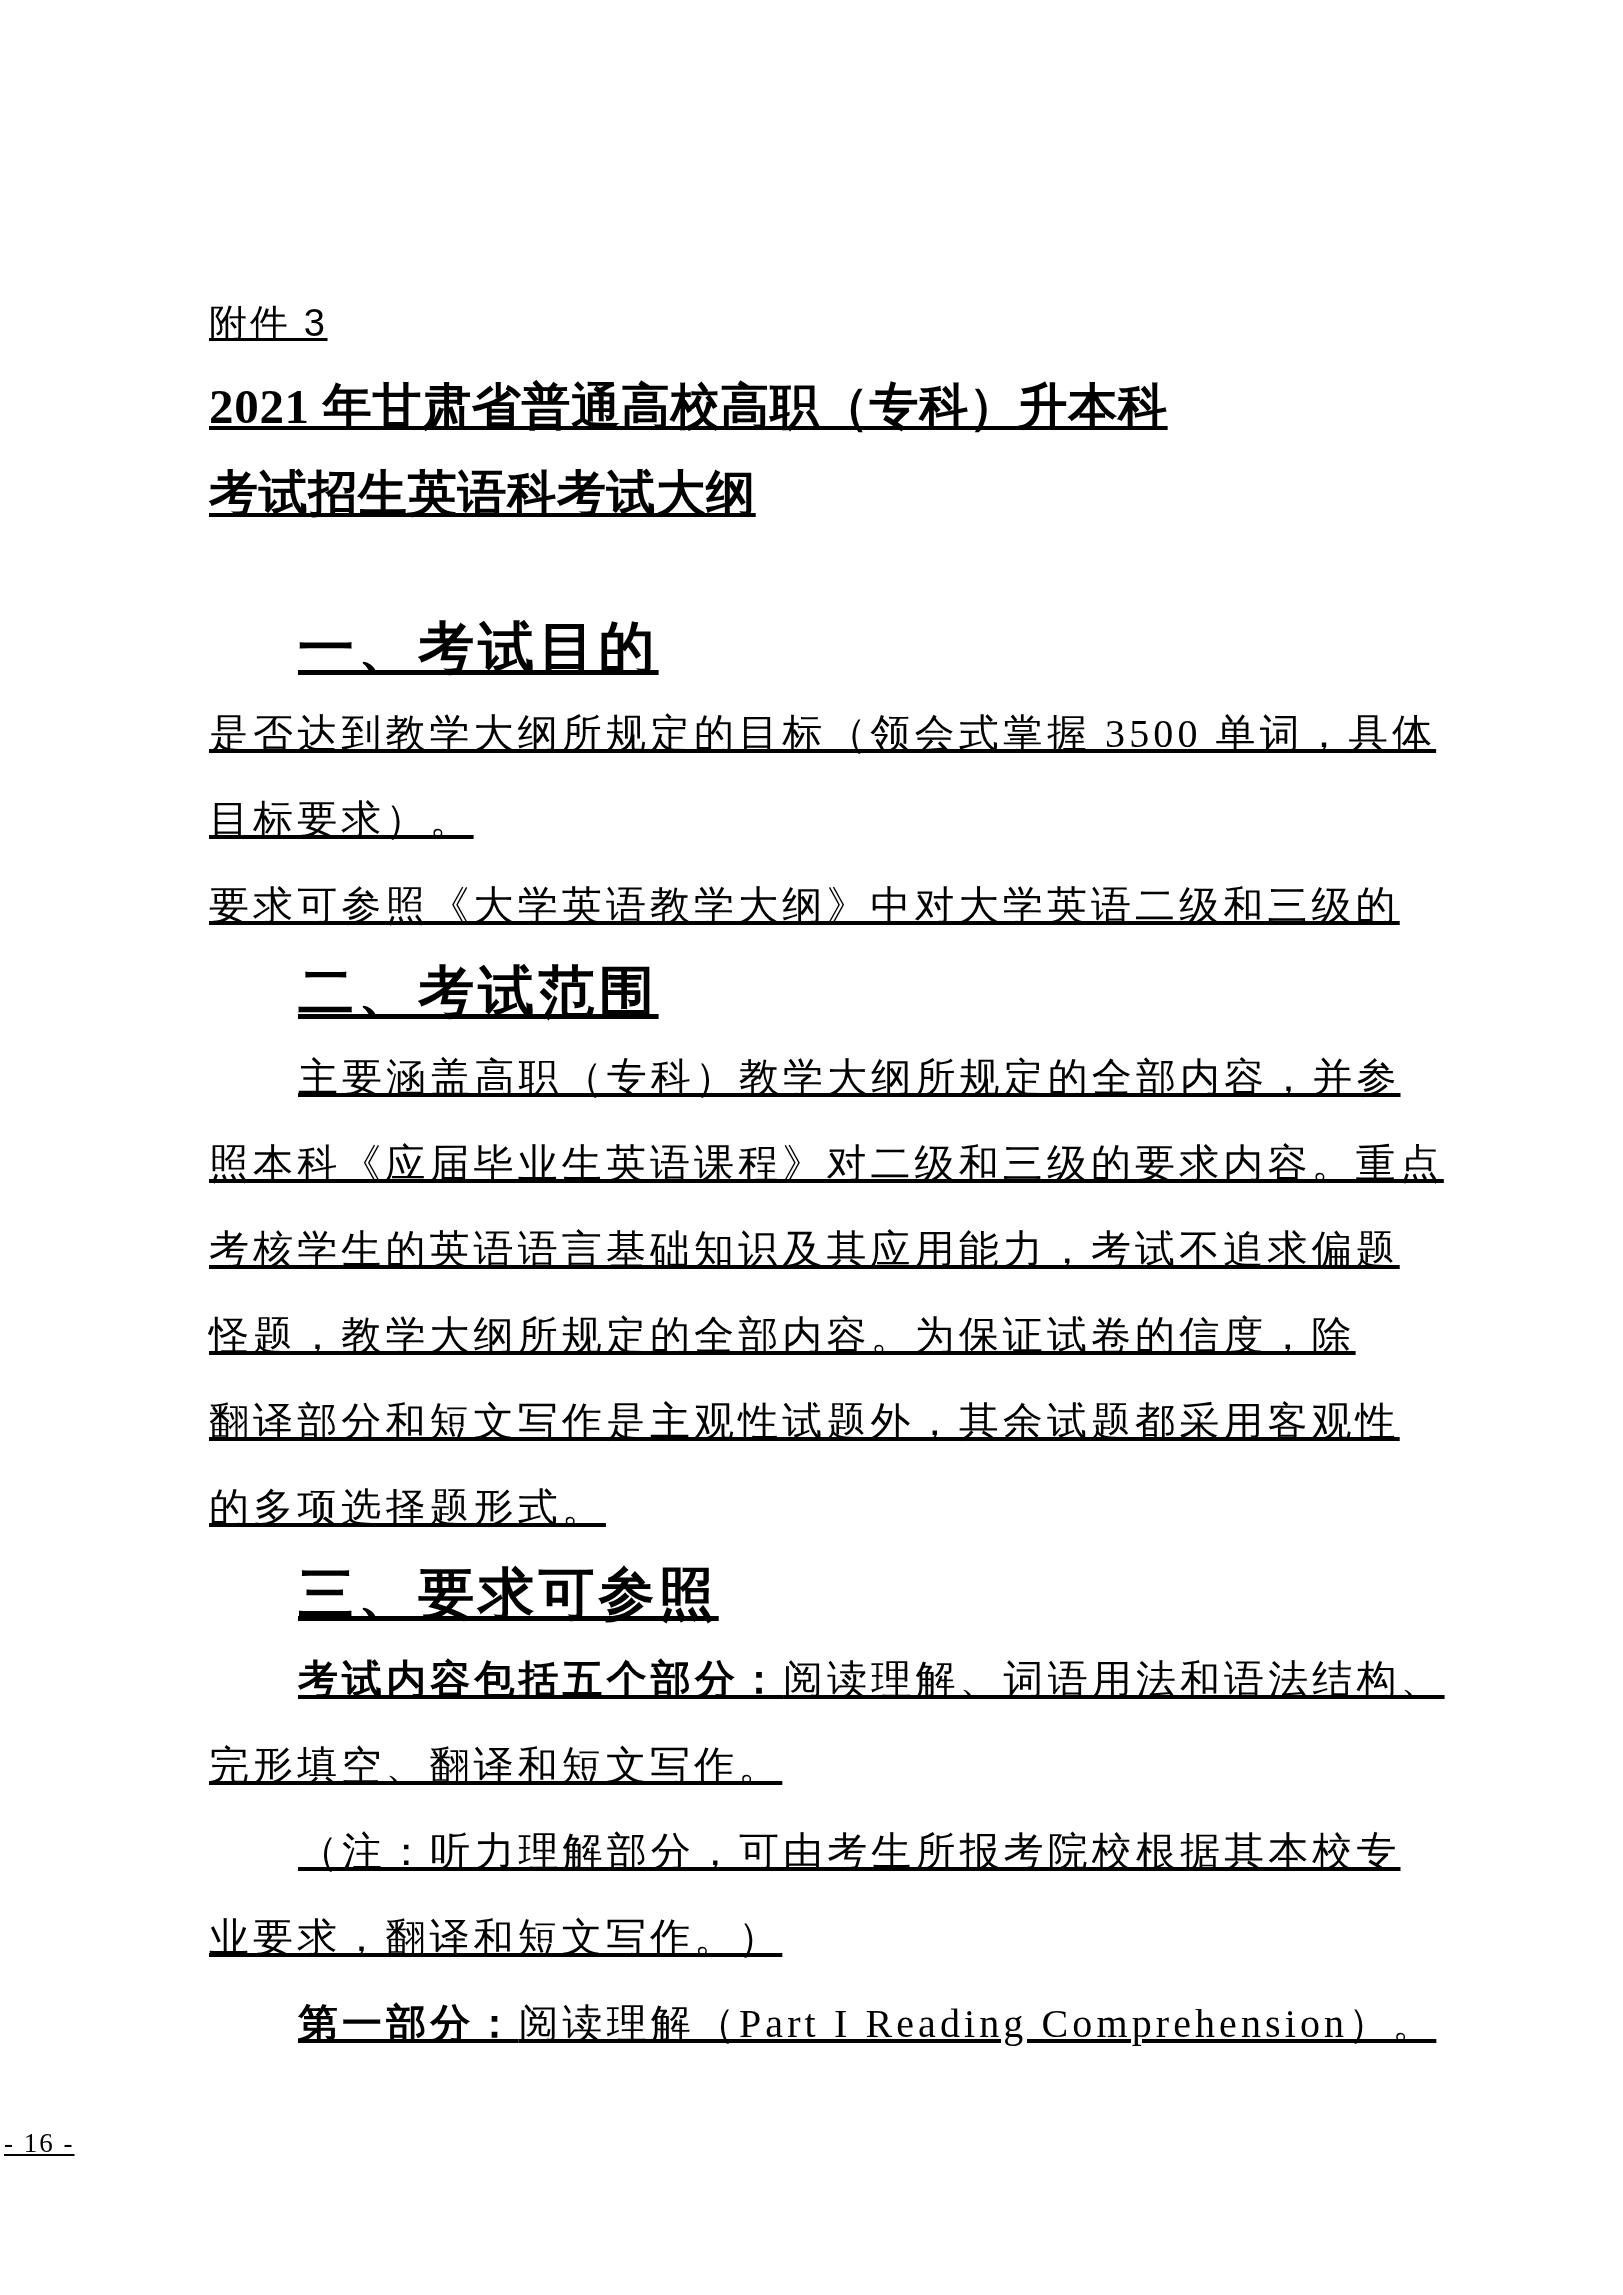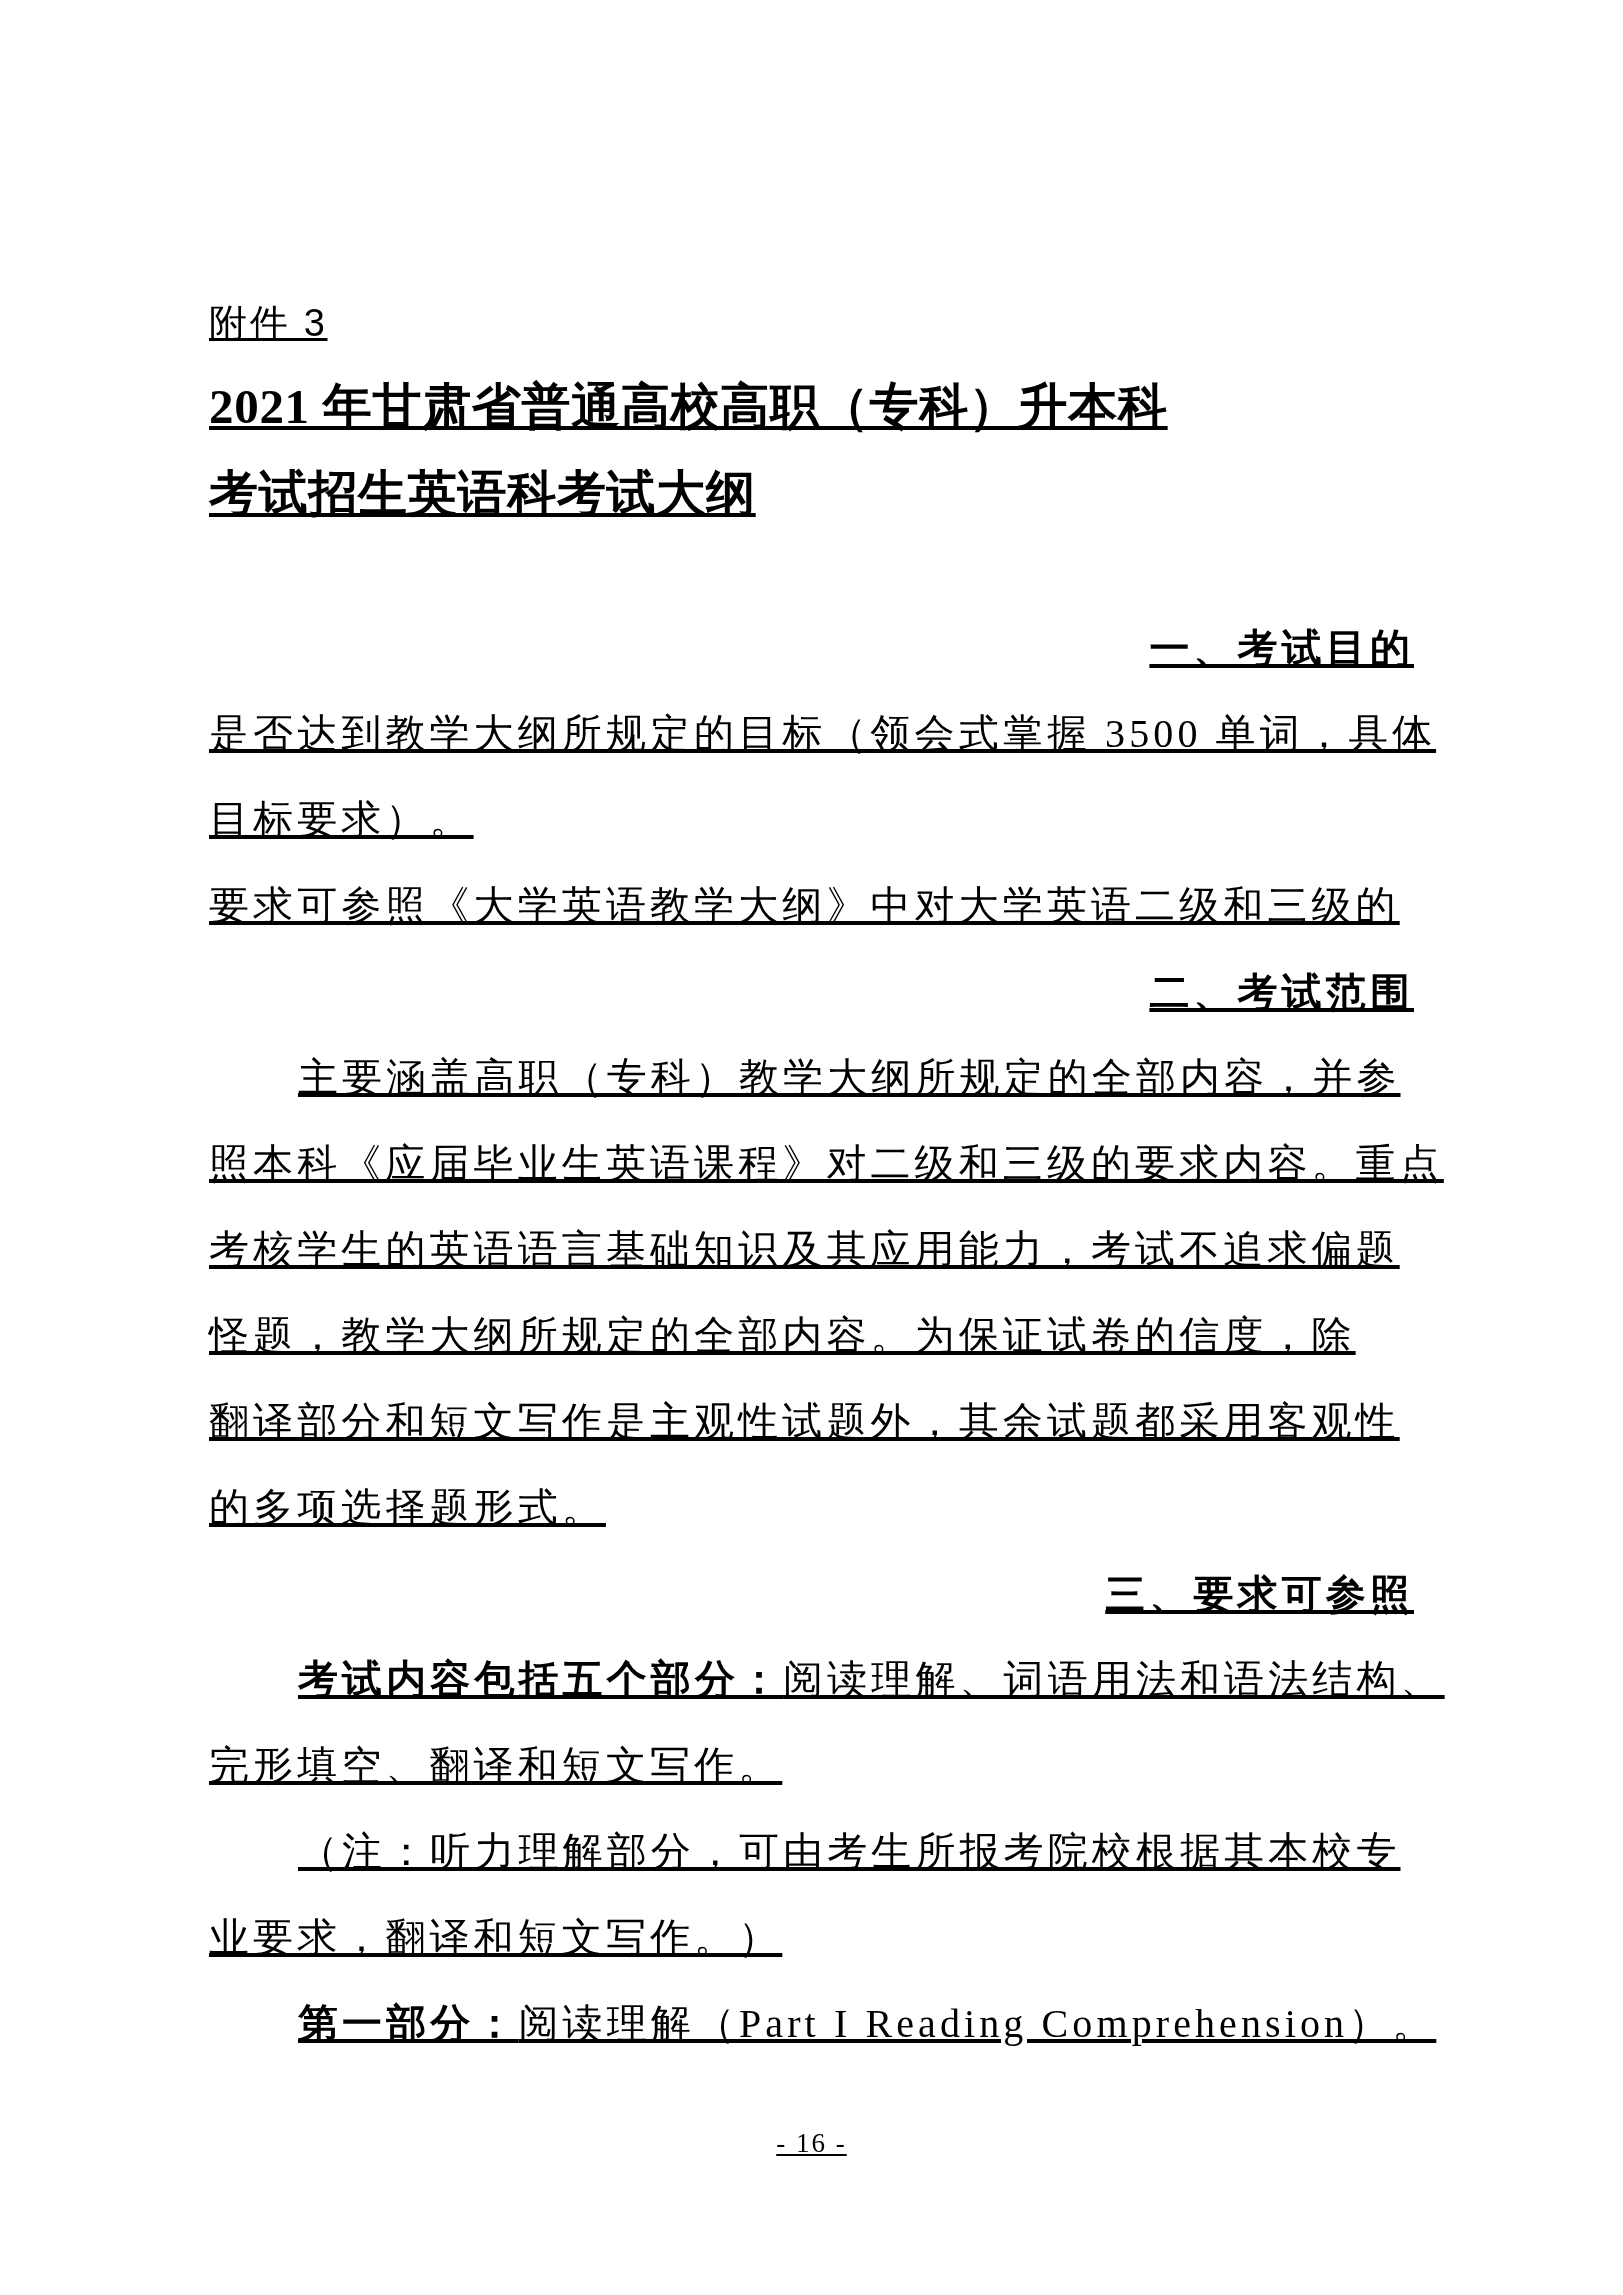--- a/index.html
+++ b/index.html
@@ -30,45 +30,44 @@
     line-height: 83px;
     text-align: left;
     letter-spacing: 0.7px;
     white-space: nowrap;
   }
   .doc-title.first { margin-top: 17.7px; }
 
   .section-heading {
     font-family: "Liberation Sans", sans-serif;
     font-weight: bold;
-    font-size: 40px;
+    font-size: 56px;
     line-height: 82px;
     letter-spacing: 4.1px;
     text-indent: 89px;
     white-space: nowrap;
-    text-align: right;
   }
   .section-heading.first { margin-top: 72px; }
 
   .body-line {
     font-family: "Liberation Serif", serif;
     font-size: 40px;
     line-height: 82px;
     letter-spacing: 4.1px;
     white-space: nowrap;
   }
   .body-line.indent { text-indent: 89px; }
   .body-line .lead { font-weight: bold; }
 
   .page-footer {
     position: absolute;
     left: 0;
     right: 0;
     top: 2124px;
-    text-align: center;
+    text-align: left;
     font-family: "Liberation Serif", serif;
     font-size: 27px;
     letter-spacing: 2px;
   }
 </style>
 </head>
 <body>
 
 <div class="page">
 

